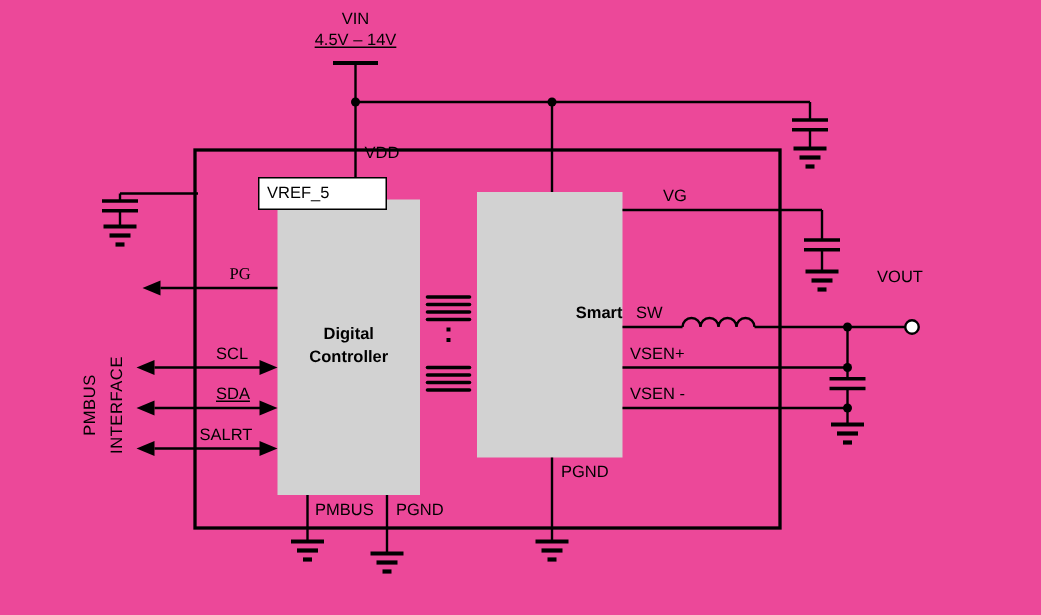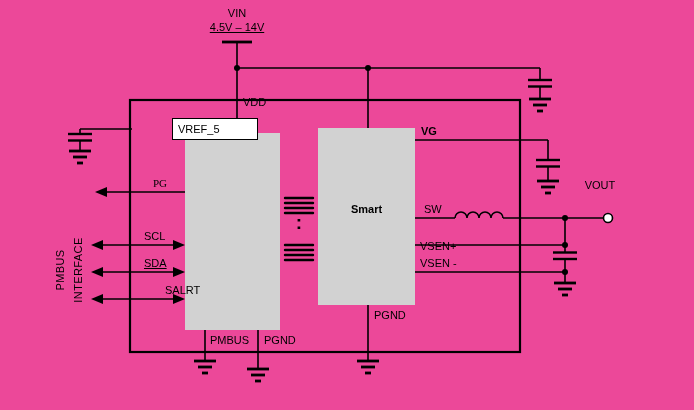--- a/index.html
+++ b/index.html
@@ -154,33 +154,37 @@
   <div class="lbl ctr" style="left:197px; top:7px;  width:80px;">VIN</div>
   <div class="lbl ctr" style="left:193px; top:21px; width:88px;text-decoration:underline;">4.5V – 14V</div>
 
   <div class="lbl ctr" style="left:540px; top:179px; width:120px;">VOUT</div>
 
   <div class="vref-box">
     <span>VREF_5</span>
   </div>
 
   <div class="lbl" style="left:243px; top:96px;">VDD</div>
-  <div class="lbl" style="left:421px; top:125px;font-weight:bold;">VG</div>
+  <div class="lbl" style="left:442px; top:125px;">VG</div>
   <div class="lbl" style="left:153px; top:177px;font-family:Liberation Serif, serif;">PG</div>
   <div class="lbl" style="left:144px; top:230px;">SCL</div>
   <div class="lbl" style="left:144px; top:257px;text-decoration:underline;">SDA</div>
-  <div class="lbl" style="left:133px; top:284px;margin-left:32px;">SALRT</div>
+  <div class="lbl" style="left:133px; top:284px;">SALRT</div>
   <div class="lbl" style="left:424px; top:203px;">SW</div>
-  <div class="lbl" style="left:420px; top:240px;text-align:right;">VSEN+</div>
+  <div class="lbl" style="left:420px; top:230px;text-align:right;">VSEN+</div>
   <div class="lbl" style="left:420px; top:257px;">VSEN -</div>
   <div class="lbl" style="left:210px; top:334px;">PMBUS</div>
   <div class="lbl" style="left:264px; top:334px;">PGND</div>
   <div class="lbl" style="left:374px; top:309px;">PGND</div>
 
-  <div class="block-label" style="left:318px; top:202px; width:97px;">
+  <div class="block-label" style="left:185px; top:216px; width:95px;">
+    <div>Digital</div>
+    <div>Controller</div>
+  </div>
+  <div class="block-label" style="left:318px; top:202px; width:97px;text-align:right;">
     <div>Smart</div>
   </div>
 
   <div class="pmbus">
     <div>PMBUS</div>
     <div>INTERFACE</div>
   </div>
 
   <div class="colon">:</div>
 

